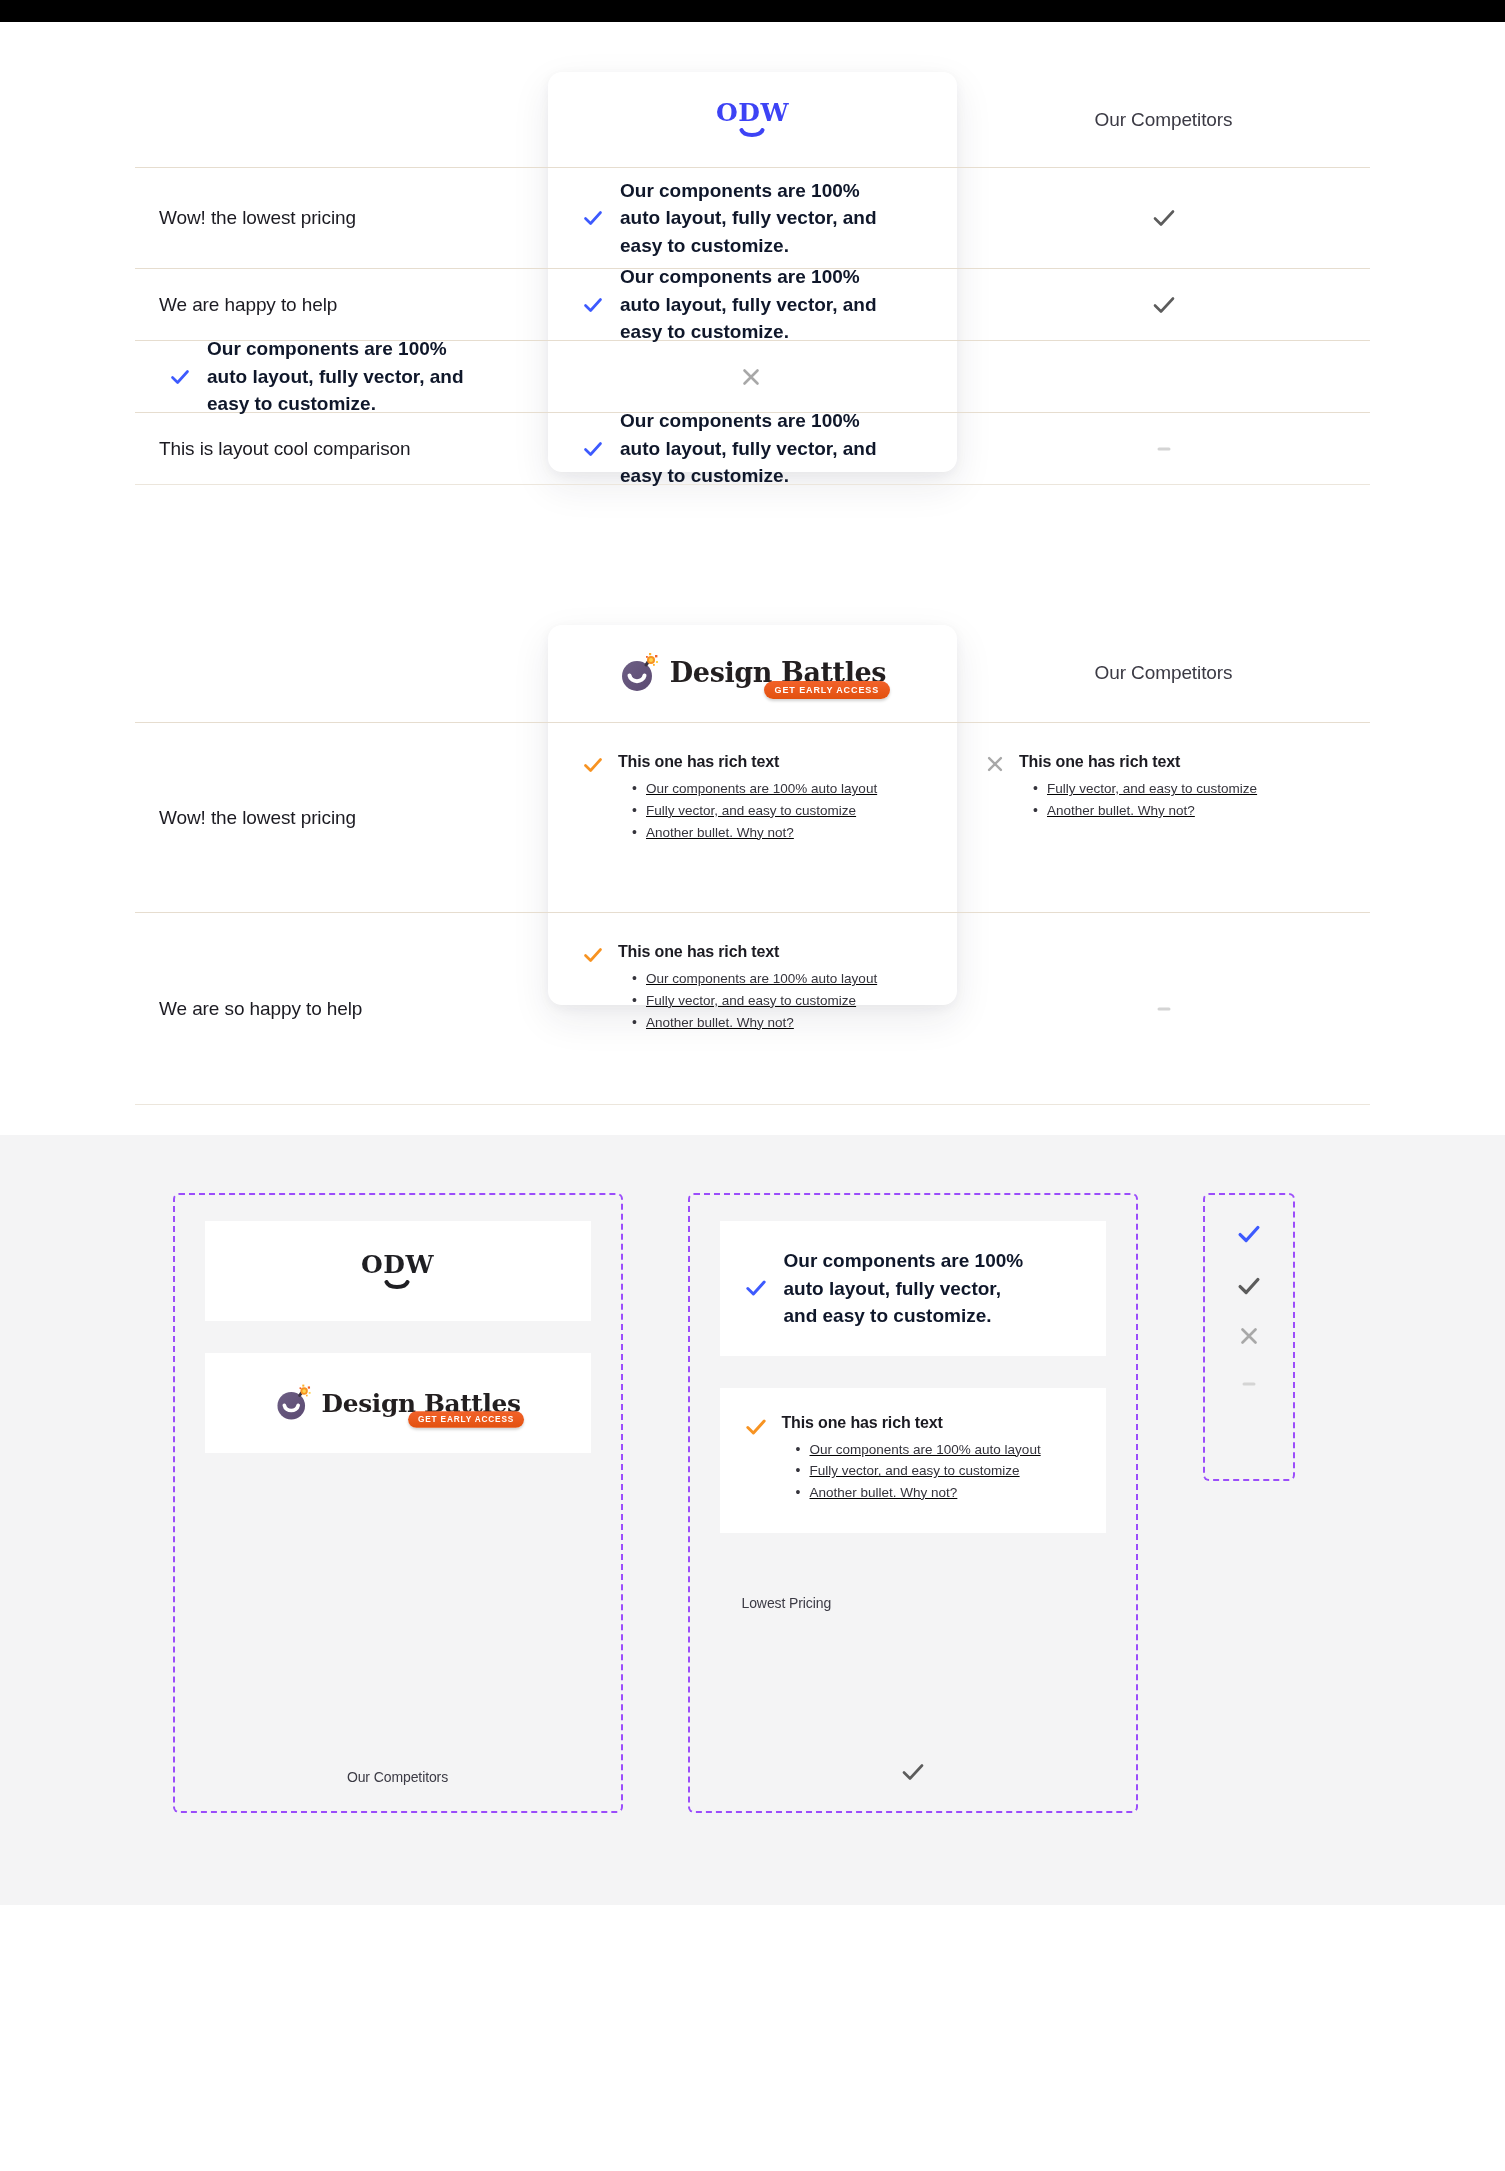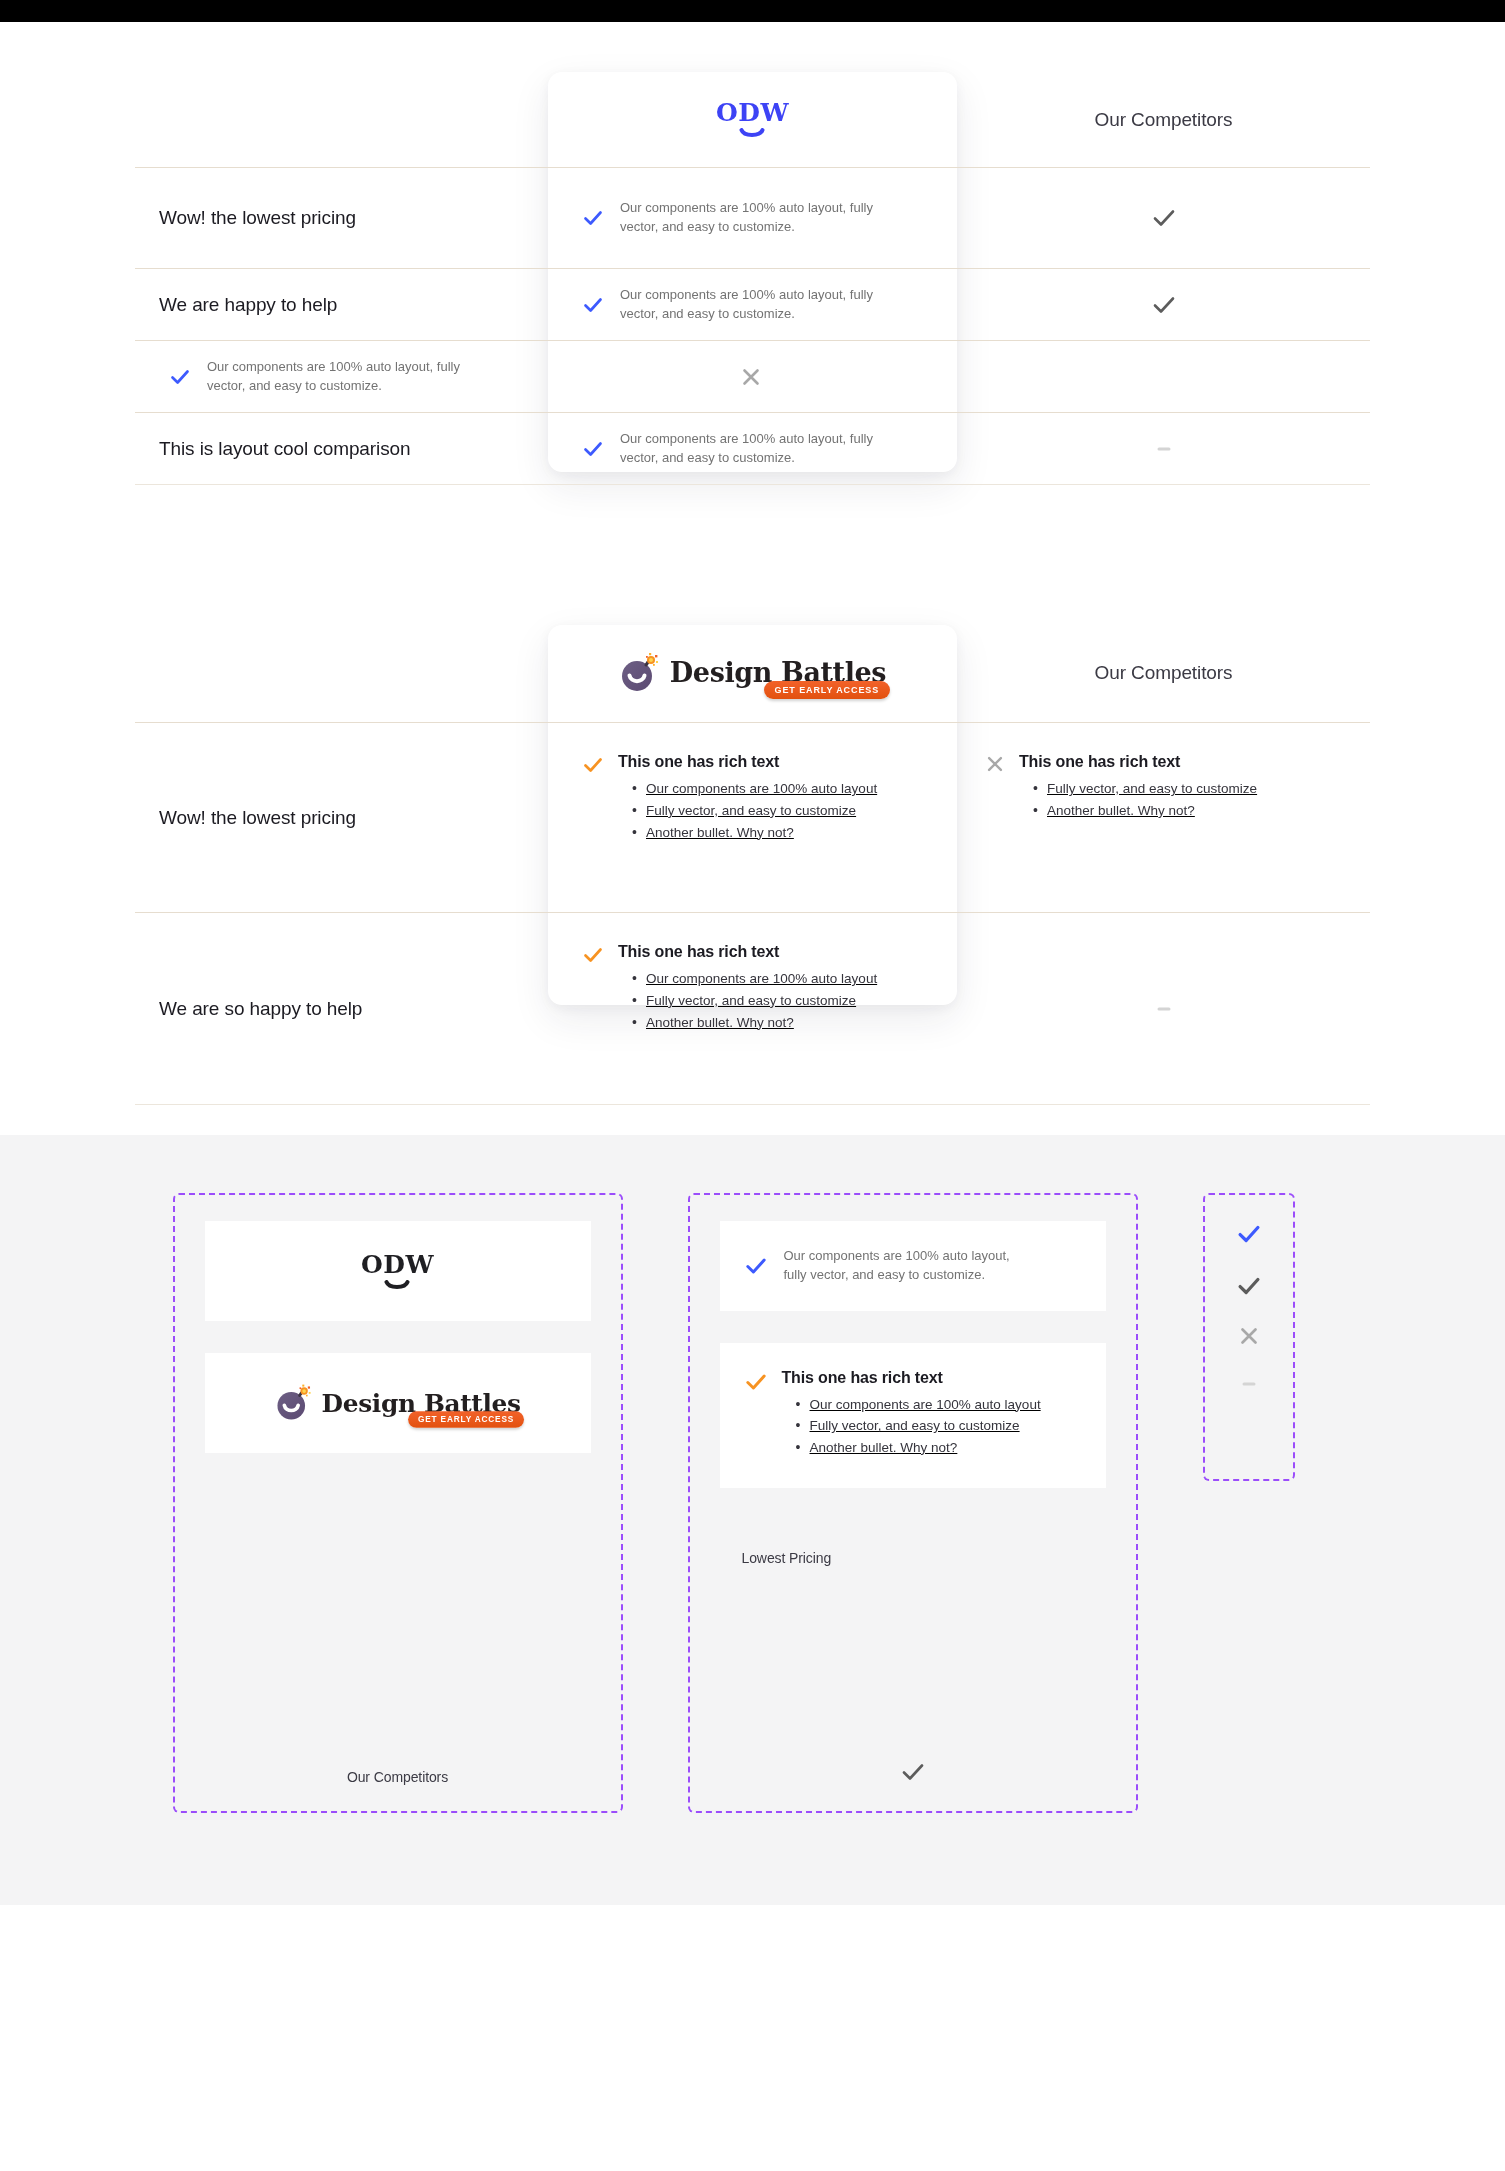--- a/index.html
+++ b/index.html
@@ -121,24 +121,25 @@
     padding: 4px 11px 4px 11px;
     border-radius: 10px;
     box-shadow: 0 2px 3px rgba(0,0,0,0.18);
     white-space: nowrap;
     font-family: "Liberation Sans", sans-serif;
   }
 
   
   .plain-item { display: flex; align-items: center; gap: 16px; }
   .plain-text {
-    font-size: 13px;
+    font-size: 19px;
     line-height: 1.45;
-    color: #737373;
+    color: #0f172a;
     max-width: 270px;
+    font-weight: bold;
   }
 
   
   .rich-item { display: flex; align-items: flex-start; gap: 14px; }
   .rich-body { padding-top: 0px; }
   .rich-title {
     font-size: 16px;
     font-weight: 700;
     color: #1c1b22;
     letter-spacing: -0.15px;

